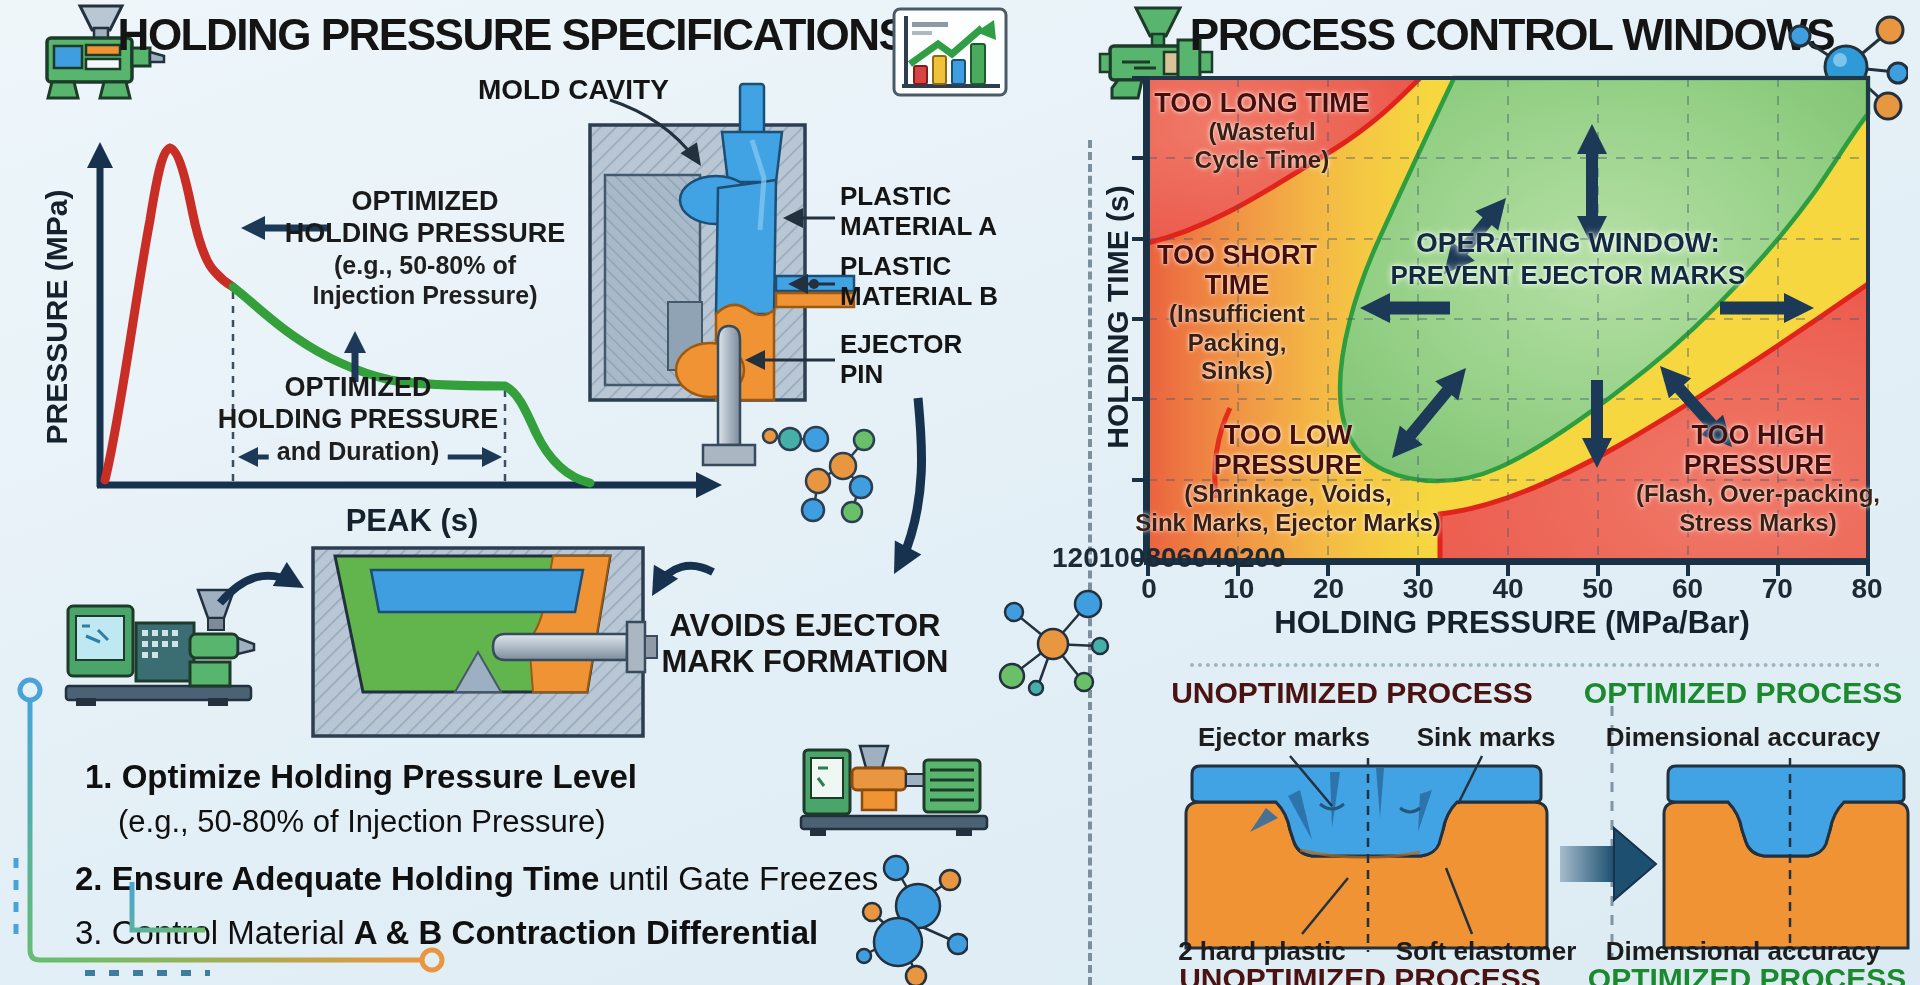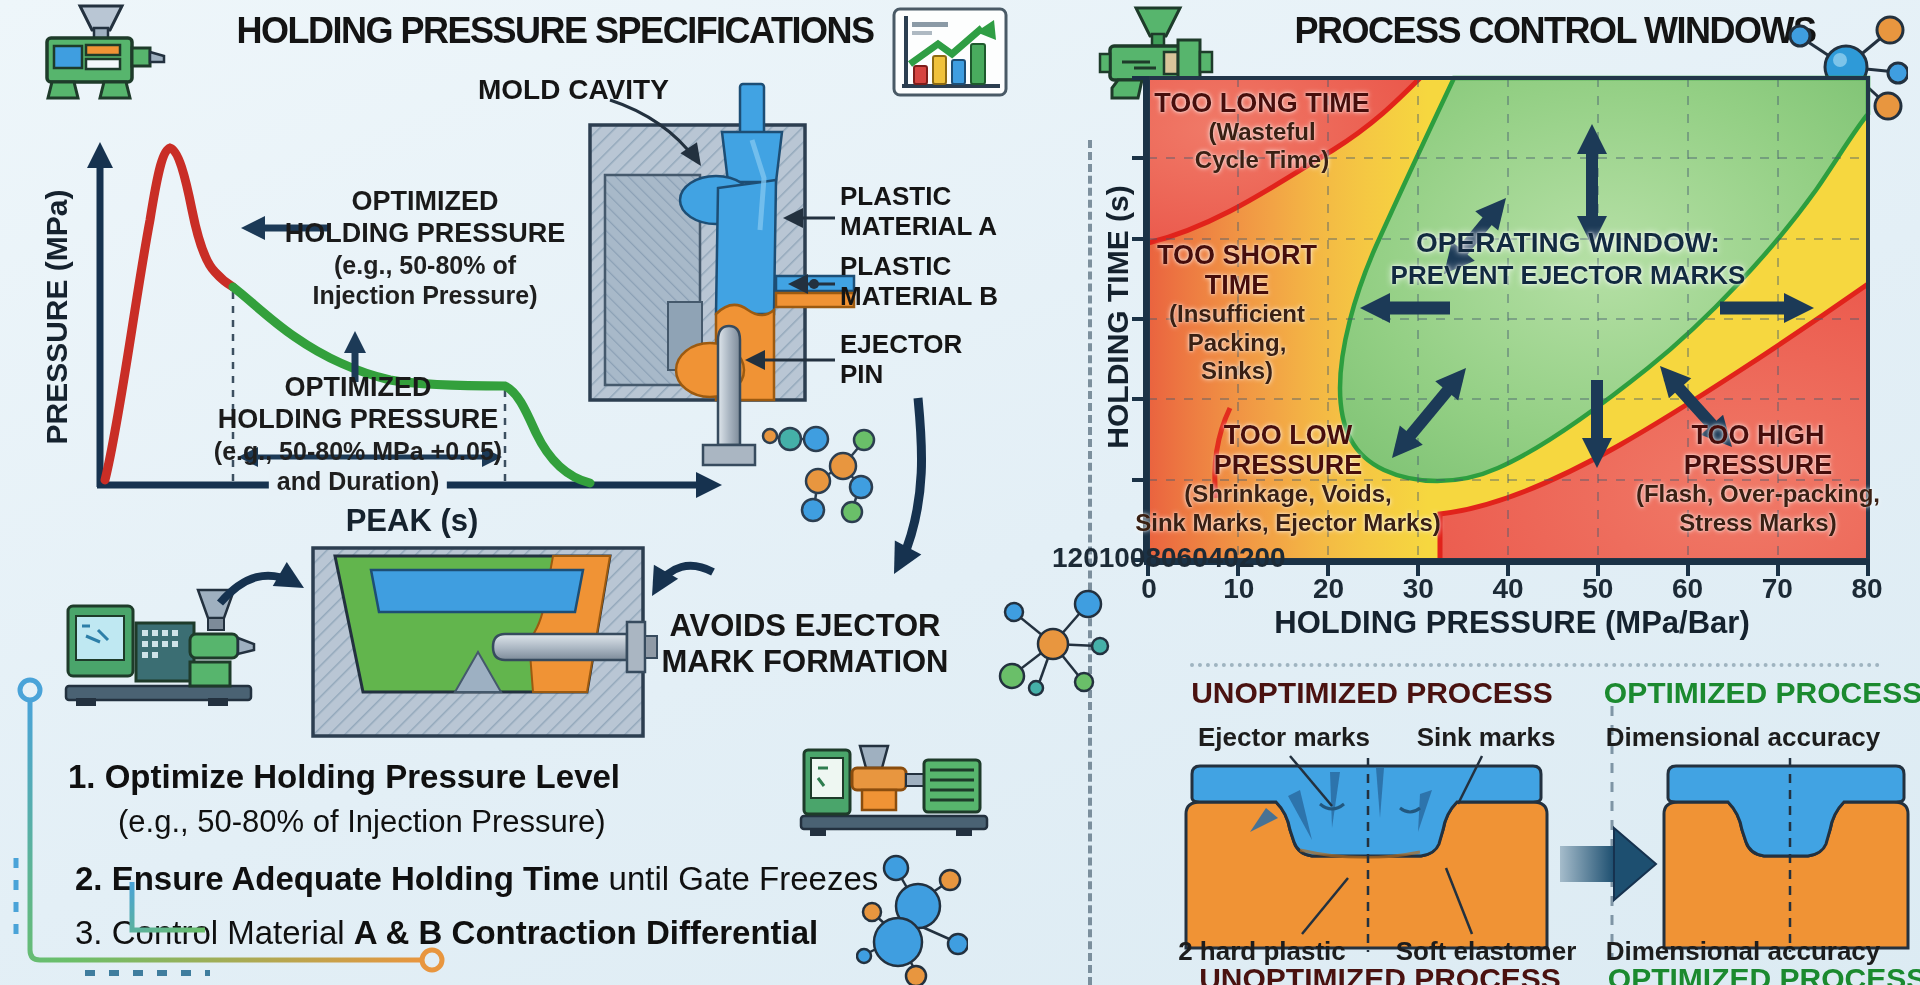--- a/index.html
+++ b/index.html
@@ -3,39 +3,39 @@
 <meta charset="utf-8">
 <style>
   html,body{margin:0;padding:0;}
   body{font-family:"Liberation Sans",sans-serif;background:#d9e8f0;}
   #stage{position:relative;width:1920px;height:985px;overflow:hidden;
          background:linear-gradient(160deg,#eef6fa 0%,#e3eff6 55%,#dcebf3 100%);color:#161616;}
   #stage *{box-sizing:border-box;}
   .abs{position:absolute;}
   .nowrap{white-space:nowrap;}
   .ctr{transform:translateX(-50%);text-align:center;white-space:nowrap;}
-  .panel-title{font-size:36px;font-weight:800;letter-spacing:-1.5px;color:#141414;margin-left:43px;}
+  .panel-title{font-size:44px;font-weight:800;letter-spacing:-1.5px;color:#141414;}
   .axis-label{font-weight:800;color:#15222e;}
   .zone-h{font-size:27px;font-weight:800;color:#470e0c;line-height:1.12;
           text-shadow:0 0 5px rgba(255,255,255,.85),0 0 2px rgba(255,255,255,.7);}
   .zone-p{font-size:24px;font-weight:600;color:#3a2013;line-height:1.17;
           text-shadow:0 0 5px rgba(255,255,255,.85),0 0 2px rgba(255,255,255,.7);}
   .zone-ok{font-size:28px;font-weight:800;color:#122a40;line-height:1.2;
           text-shadow:0 0 7px rgba(255,255,255,.95),0 0 3px rgba(255,255,255,.9);}
   .ann-b{font-size:27px;font-weight:800;line-height:1.18;color:#1a1a1a;}
   .ann-r{font-size:25px;font-weight:600;line-height:1.2;color:#1f1f1f;}
   .mold-lbl{font-size:26px;font-weight:800;line-height:1.15;color:#151515;}
   .step{font-size:33px;color:#101010;white-space:nowrap;}
   .yticks{position:absolute;left:1052px;top:64px;width:82px;height:510px;display:flex;
           flex-direction:row;justify-content:space-between;align-items:flex-end;
           font-size:28px;font-weight:700;color:#1c2a36;}
   .xticks{position:absolute;left:1128px;top:573px;width:760px;display:flex;
           justify-content:space-between;font-size:28px;font-weight:700;color:#1c2a36;}
   .xticks div{width:42px;text-align:center;}
-  .cmp-h{font-size:30px;font-weight:800;margin-left:20px;}
+  .cmp-h{font-size:30px;font-weight:800;}
   .cmp-s{font-size:26px;font-weight:600;color:#1d1d1d;}
   .divider{border-left:4px dashed #5a7080;opacity:.75;}
 </style>
 </head>
 <body>
 
 <div id="stage">
 
   <svg class="abs" style="left:22px;top:4px" width="155" height="102" viewBox="0 0 155 102">
     <polygon points="58,2 100,2 88,26 70,26" fill="#b9c6d4" stroke="#23313f" stroke-width="3"></polygon>
@@ -111,21 +111,20 @@
   </div>
   <div class="abs ctr" style="left:425px;top:186px">
     <div class="ann-b">OPTIMIZED</div>
     <div class="ann-b">HOLDING PRESSURE</div>
     <div class="ann-r">(e.g., 50-80% of</div>
     <div class="ann-r">Injection Pressure)</div>
   </div>
   <div class="abs ctr" style="left:358px;top:372px">
     <div class="ann-b">OPTIMIZED</div>
     <div class="ann-b">HOLDING PRESSURE</div>
-    <div class="ann-r">(e.g., 50-80% MPa +0.05)</div>
     <div class="ann-r" style="background:#e7f1f7;padding:0 8px;display:inline-block">and Duration)</div>
   </div>
 
   <svg class="abs" style="left:470px;top:70px" width="560" height="470" viewBox="0 0 560 470">
     <defs>
       <pattern id="hatchA" width="11" height="11" patternTransform="rotate(45)" patternUnits="userSpaceOnUse">
         <rect width="11" height="11" fill="#b9c6d4"></rect>
           <line x1="0" y1="0" x2="0" y2="11" stroke="#93a8bb" stroke-width="3"></line>
       </pattern>
       <pattern id="hatchB" width="9" height="9" patternTransform="rotate(-45)" patternUnits="userSpaceOnUse">
@@ -292,21 +291,21 @@
     <path d="M200,94 Q188,94 188,107 Q188,120 200,120 L322,120 L322,94 Z" fill="url(#pinG2)" stroke="#374b5e" stroke-width="2.5"></path>
     <rect x="322" y="82" width="18" height="50" fill="#aab6c2" stroke="#374b5e" stroke-width="2.5"></rect>
     <rect x="340" y="96" width="12" height="22" fill="#8f9aa6" stroke="#374b5e" stroke-width="2"></rect>
   </svg>
 
   <div class="abs ctr" style="left:805px;top:608px">
     <div style="font-size:31px;font-weight:800">AVOIDS EJECTOR</div>
     <div style="font-size:31px;font-weight:800">MARK FORMATION</div>
   </div>
 
-  <div class="abs step" style="left:68px;top:758px">
+  <div class="abs step" style="left:85px;top:758px">
     <b><span>1.</span>
     <span>Optimize Holding Pressure Level</span></b>
   </div>
   <div class="abs step" style="left:118px;top:802px">
     <span style="font-size:31px">(e.g., 50-80% of Injection Pressure)</span>
   </div>
   <div class="abs step" style="left:75px;top:860px">
     <b><span>2.</span>
     <span>Ensure Adequate Holding Time</span></b>
     <span>until Gate Freezes</span>

